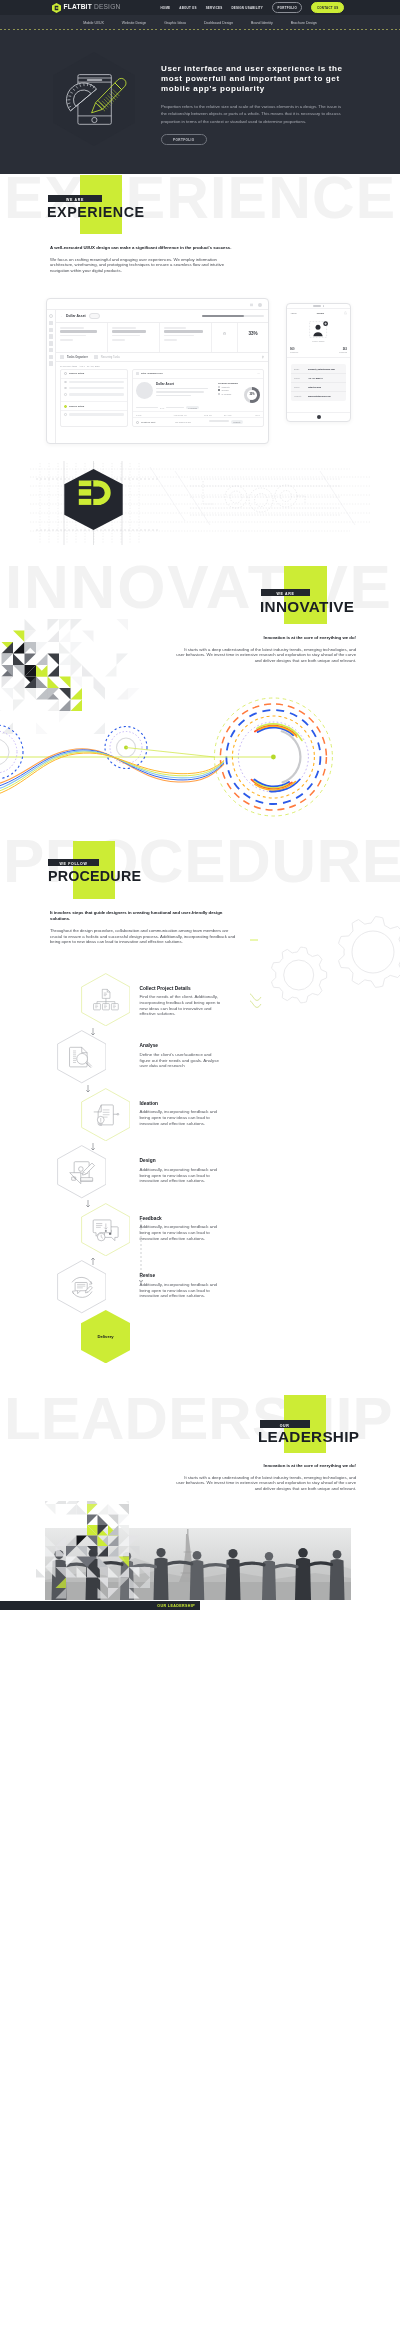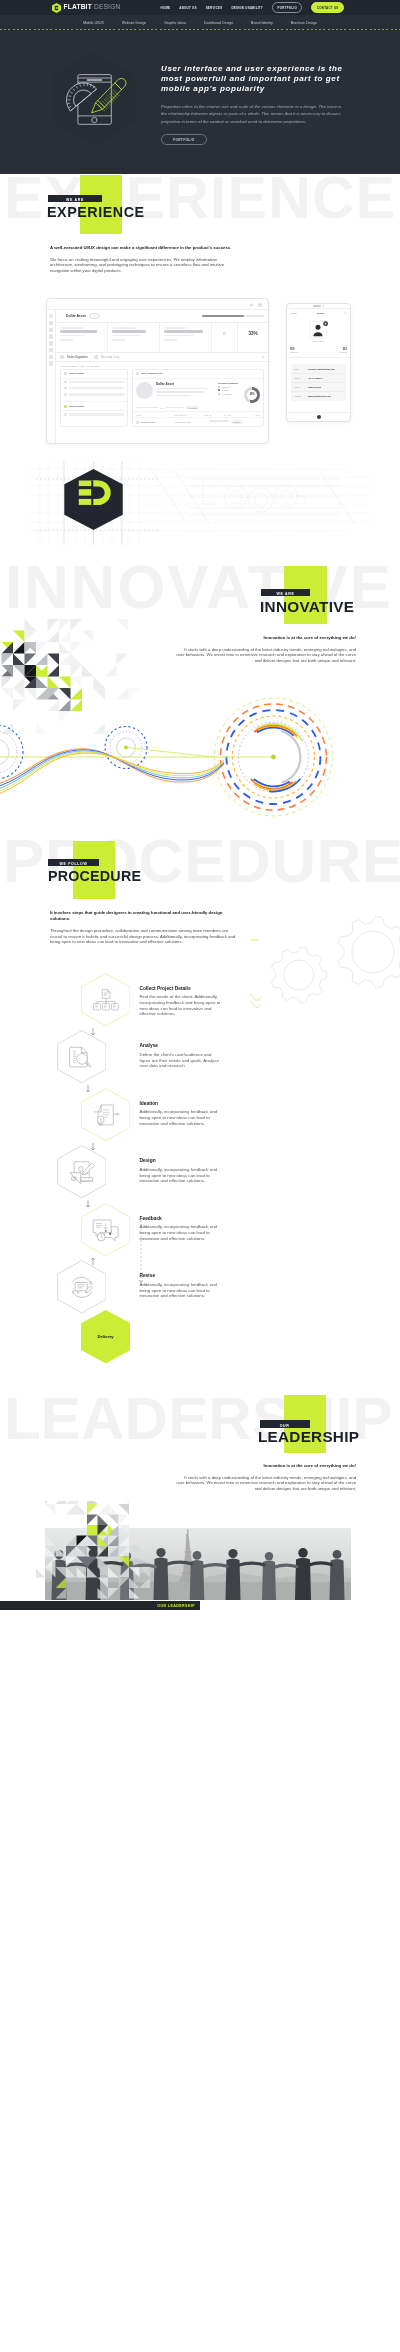--- a/index.html
+++ b/index.html
@@ -16,21 +16,21 @@
 .nav{display:flex;align-items:center;gap:9px;margin-left:auto;}
 .nav a:nth-child(1){margin-left:0;}
 .nav a{font-size:2.95px;letter-spacing:.25px;color:#e2e3e7;text-decoration:none;font-weight:700;white-space:nowrap;}
 .pill{border:0.5px solid #8b8e96;border-radius:8px;padding:2.2px 4.5px;font-size:2.55px;color:#cfd0d5;letter-spacing:.25px;font-weight:700;}
 .pill.solid{background:#ccec35;border-color:#ccec35;color:#22262e;}
 .subbar{background:#2a2e37;height:15px;display:flex;align-items:center;justify-content:center;gap:18px;position:relative;}
 .subbar a{font-size:3.5px;color:#c6c8ce;text-decoration:none;white-space:nowrap;}
 .dotline{position:absolute;left:0;right:0;bottom:0;height:1.2px;background-image:repeating-linear-gradient(to right,#8f9350 0 2px,transparent 2px 4.2px);}
 
 
-.hero{background:#2a2e37;position:relative;display:flex;padding:0;height:144px;font-style:italic;}
+.hero{background:#2a2e37;position:relative;display:flex;padding:0;height:144px;}
 .hero-left{width:161px;display:flex;align-items:flex-start;justify-content:center;padding-top:0px;}
 .hero-right{width:184px;padding-top:0px;}
 .hero h1{font-size:8.05px;line-height:10px;color:#fff;font-weight:700;letter-spacing:.6px;width:184px;}
 .hero p{font-size:4.3px;line-height:7.3px;color:#a9acb4;margin-top:9px;width:183px;}
 .hero-cta{display:inline-block;margin-top:9px;border:0.6px solid #6f737c;border-radius:10px;padding:2.8px 11px;font-size:3.1px;letter-spacing:.4px;color:#c8cad0;font-weight:600;text-decoration:none;}
 
 
 .sec{position:relative;}
 .wm{font-size:57px;font-weight:700;letter-spacing:2.3px;color:#f2f2f2;line-height:.75;white-space:nowrap;position:absolute;z-index:0;user-select:none;}
 .hgreen{position:absolute;background:#ccec35;z-index:1;}

